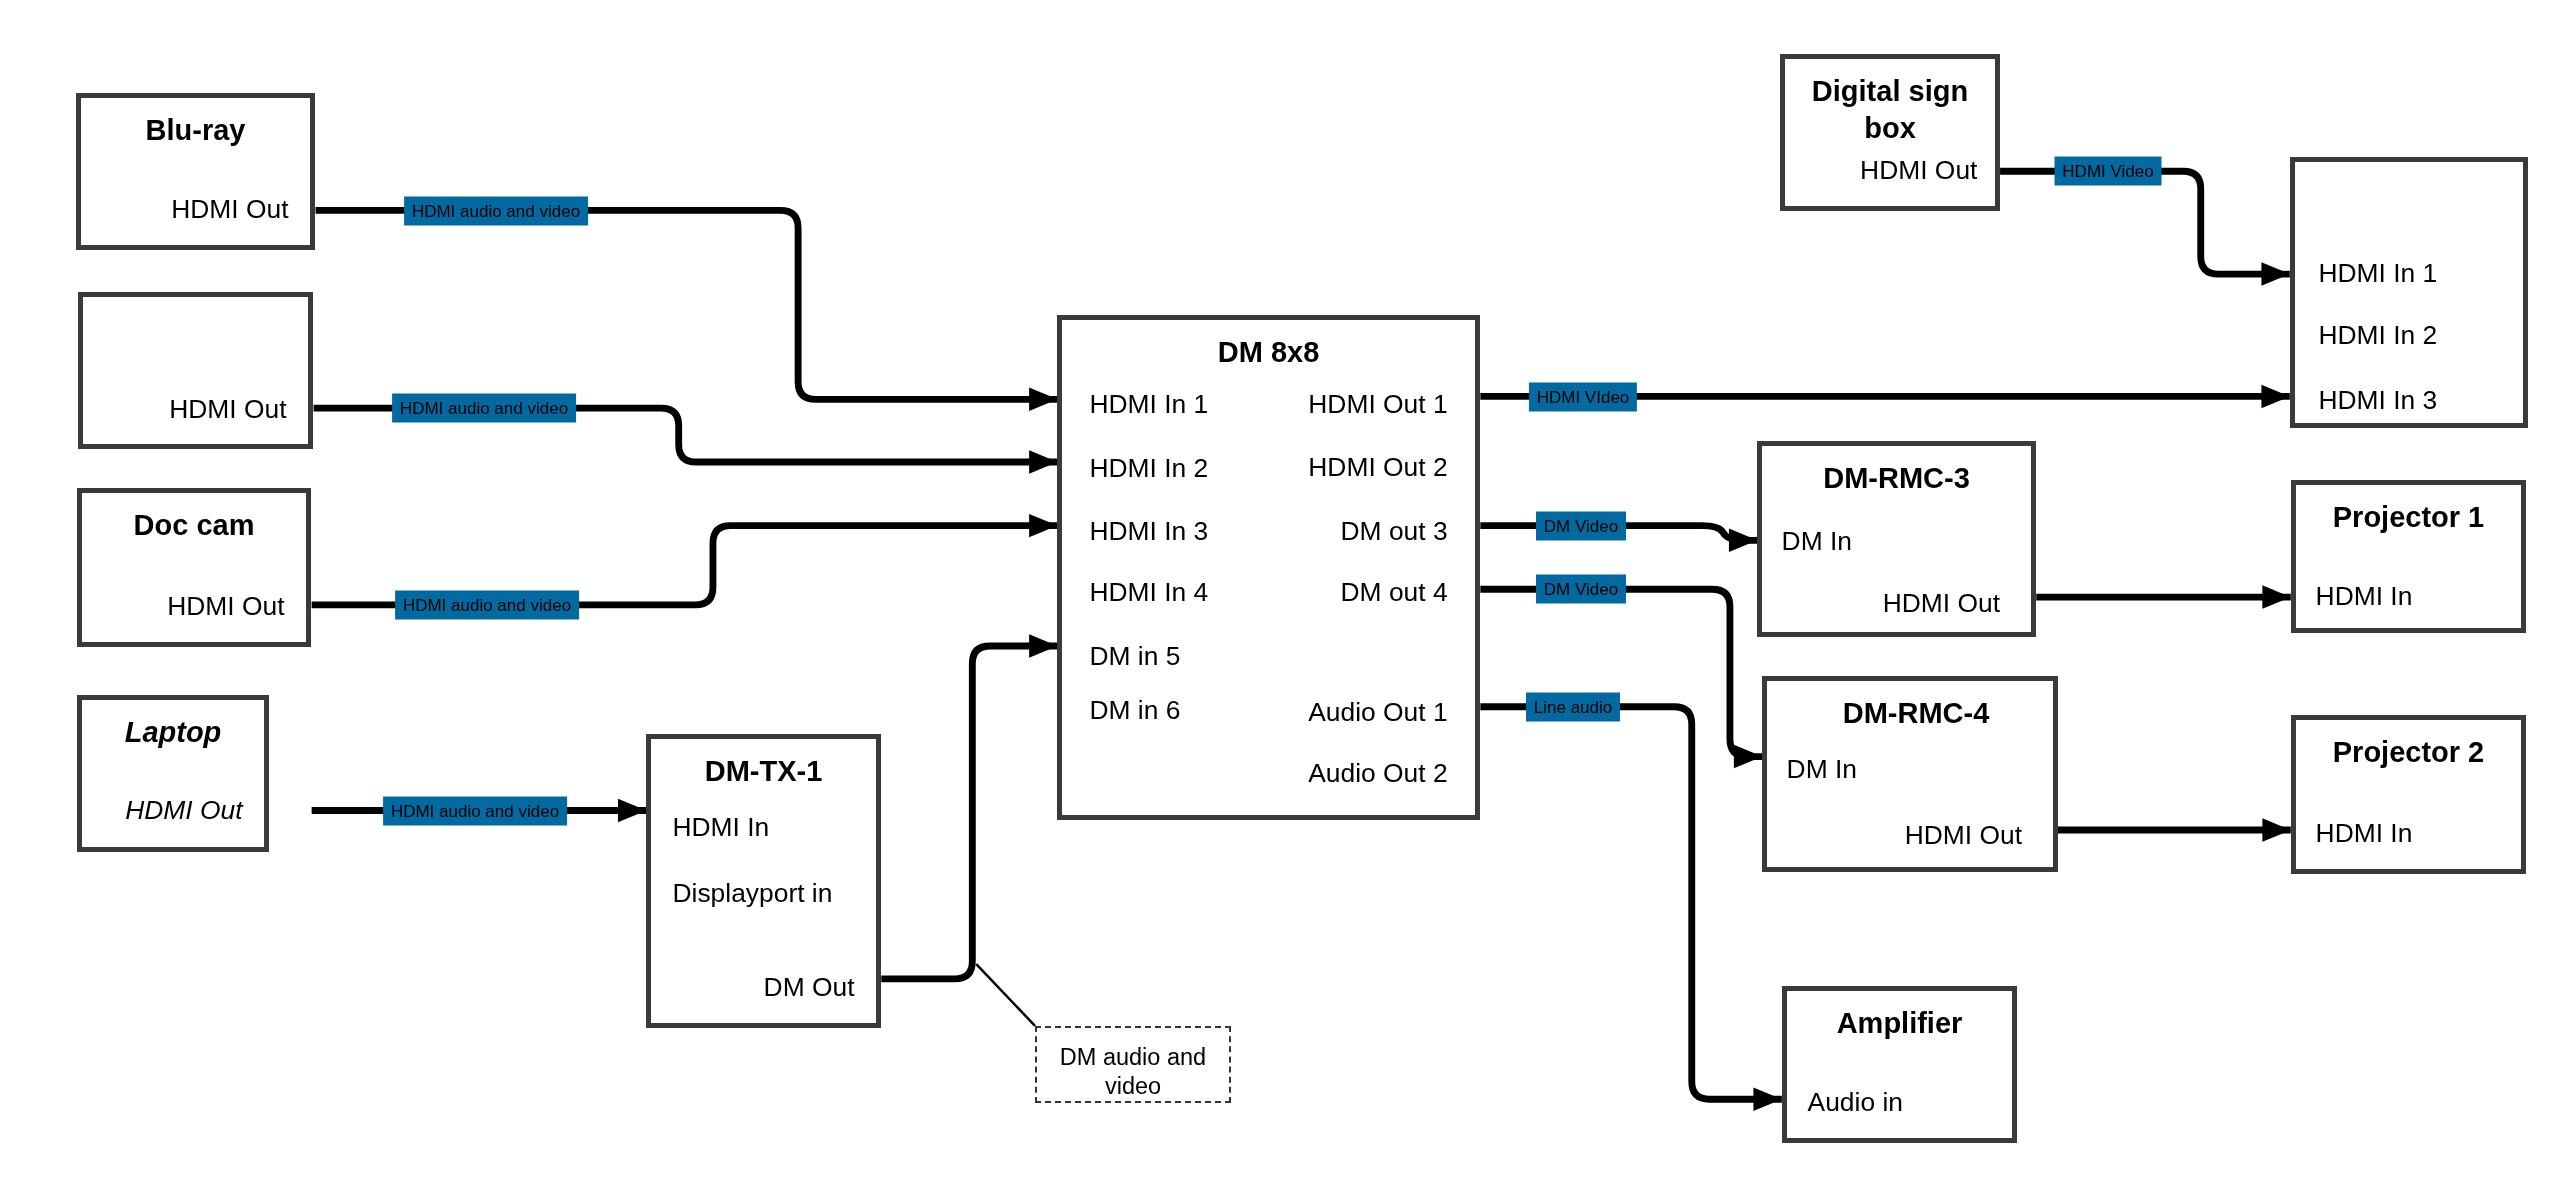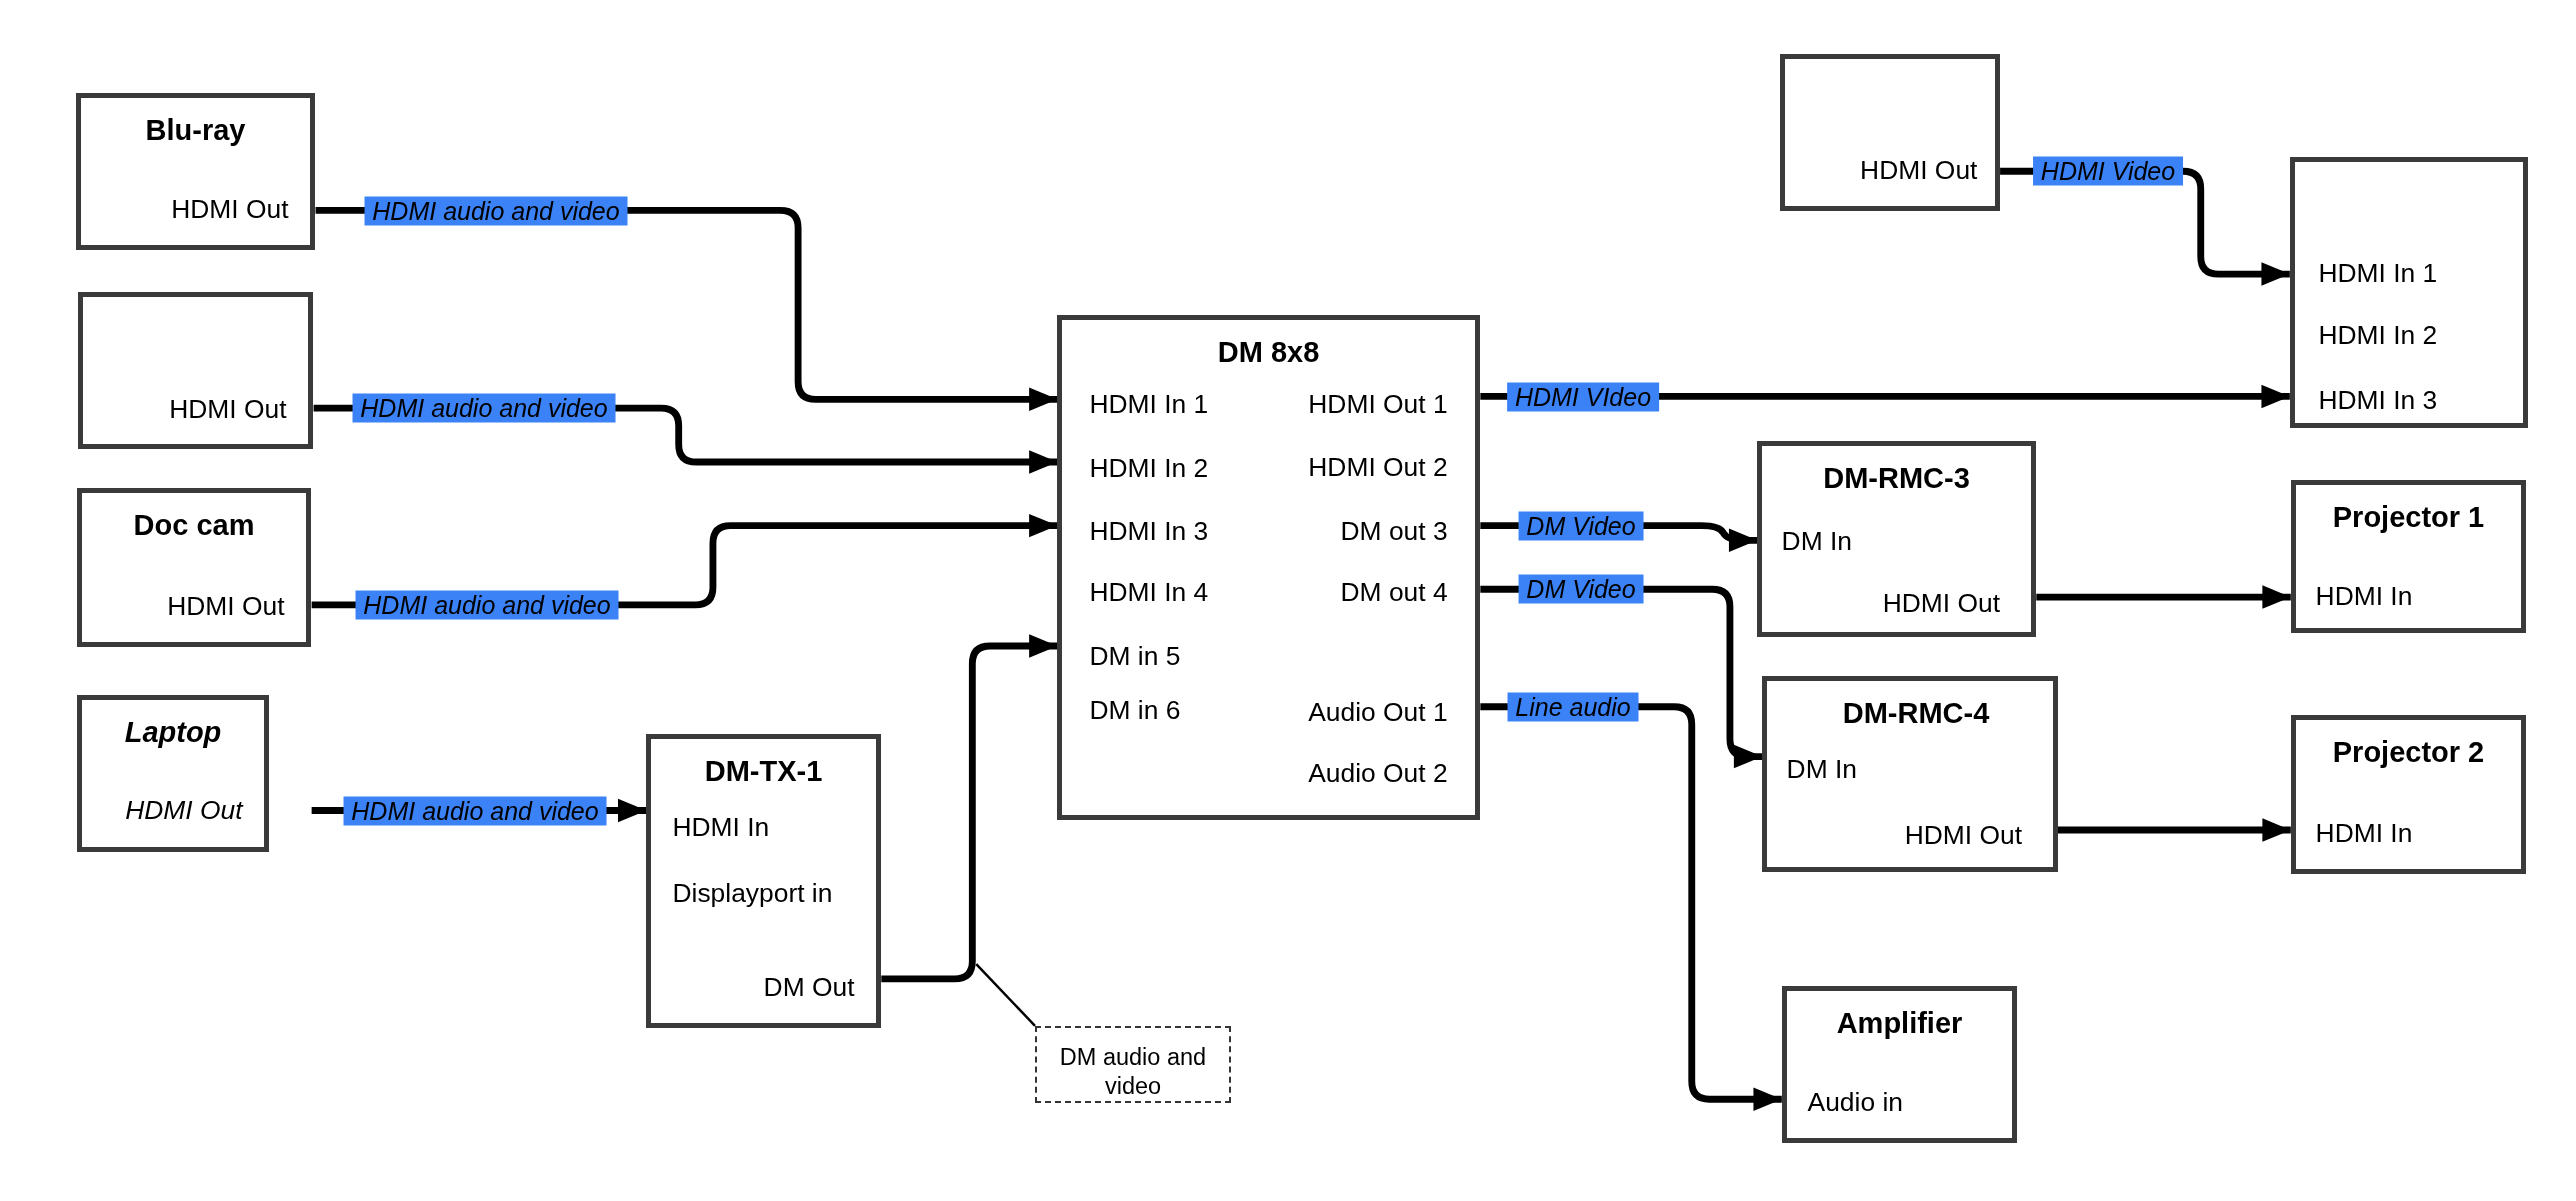--- a/index.html
+++ b/index.html
@@ -7,22 +7,22 @@
   .canvas{position:relative;width:2576px;height:1201px;background:#fff;overflow:hidden;}
   .wires{position:absolute;left:0;top:0;width:2576px;height:1201px;}
   .node{position:absolute;background:#fff;border:5.9px solid #3a3a3a;box-sizing:border-box;}
   .node-title{font-weight:bold;font-size:29px;line-height:37px;text-align:center;
               padding-top:13.7px;max-width:181px;margin:0 auto;}
   .node-title.wide{max-width:392px;}
   .port{position:absolute;font-size:26.4px;line-height:26.4px;white-space:nowrap;
         transform:translateY(-50%);}
   .port.left{left:21.5px;}
   .port.right{right:21.5px;text-align:right;}
-  .wire-label{position:absolute;transform:translate(-50%,-50%);font-size:25px;line-height:29px;
-              background:#3b82f6;padding:0 7.8px;white-space:nowrap;font-style:italic;}
+  .wire-label{position:absolute;transform:translate(-50%,-50%);font-size:17px;line-height:29px;
+              background:#0369a1;padding:0 7.8px;white-space:nowrap;}
   .callout{position:absolute;border:2.9px dashed #333;box-sizing:border-box;background:#fff;
            display:flex;align-items:flex-end;justify-content:center;text-align:center;}
   .callout span{font-size:23.5px;line-height:29px;max-width:168px;}
 </style>
 </head>
 <body>
 
 <div class="canvas">
 
   <svg class="wires" viewBox="0 0 2631 1227" xmlns="http://www.w3.org/2000/svg">
@@ -84,20 +84,21 @@
     <div class="port left" style="left:27.4px;top:390px">DM in 6</div>
     <div class="port right" style="right:27.4px;top:84px">HDMI Out 1</div>
     <div class="port right" style="right:27.4px;top:147px">HDMI Out 2</div>
     <div class="port right" style="right:27.4px;top:211px">DM out 3</div>
     <div class="port right" style="right:27.4px;top:272px">DM out 4</div>
     <div class="port right" style="right:27.4px;top:392px">Audio Out 1</div>
     <div class="port right" style="right:27.4px;top:453px">Audio Out 2</div>
   </div>
 
   <div class="node" style="left:1780px;top:54px;width:220px;height:157px;">
+    <div class="node-title">Digital sign box</div>
     <div class="port right" style="right:17.6px;top:111px">HDMI Out</div>
   </div>
 
   <div class="node" style="left:2290px;top:157px;width:238px;height:271px;">
     <div class="port left" style="left:23.5px;top:111px">HDMI In 1</div>
     <div class="port left" style="left:23.5px;top:173px">HDMI In 2</div>
     <div class="port left" style="left:23.5px;top:238px">HDMI In 3</div>
   </div>
 
   <div class="node" style="left:1757px;top:441px;width:279px;height:196px;">

